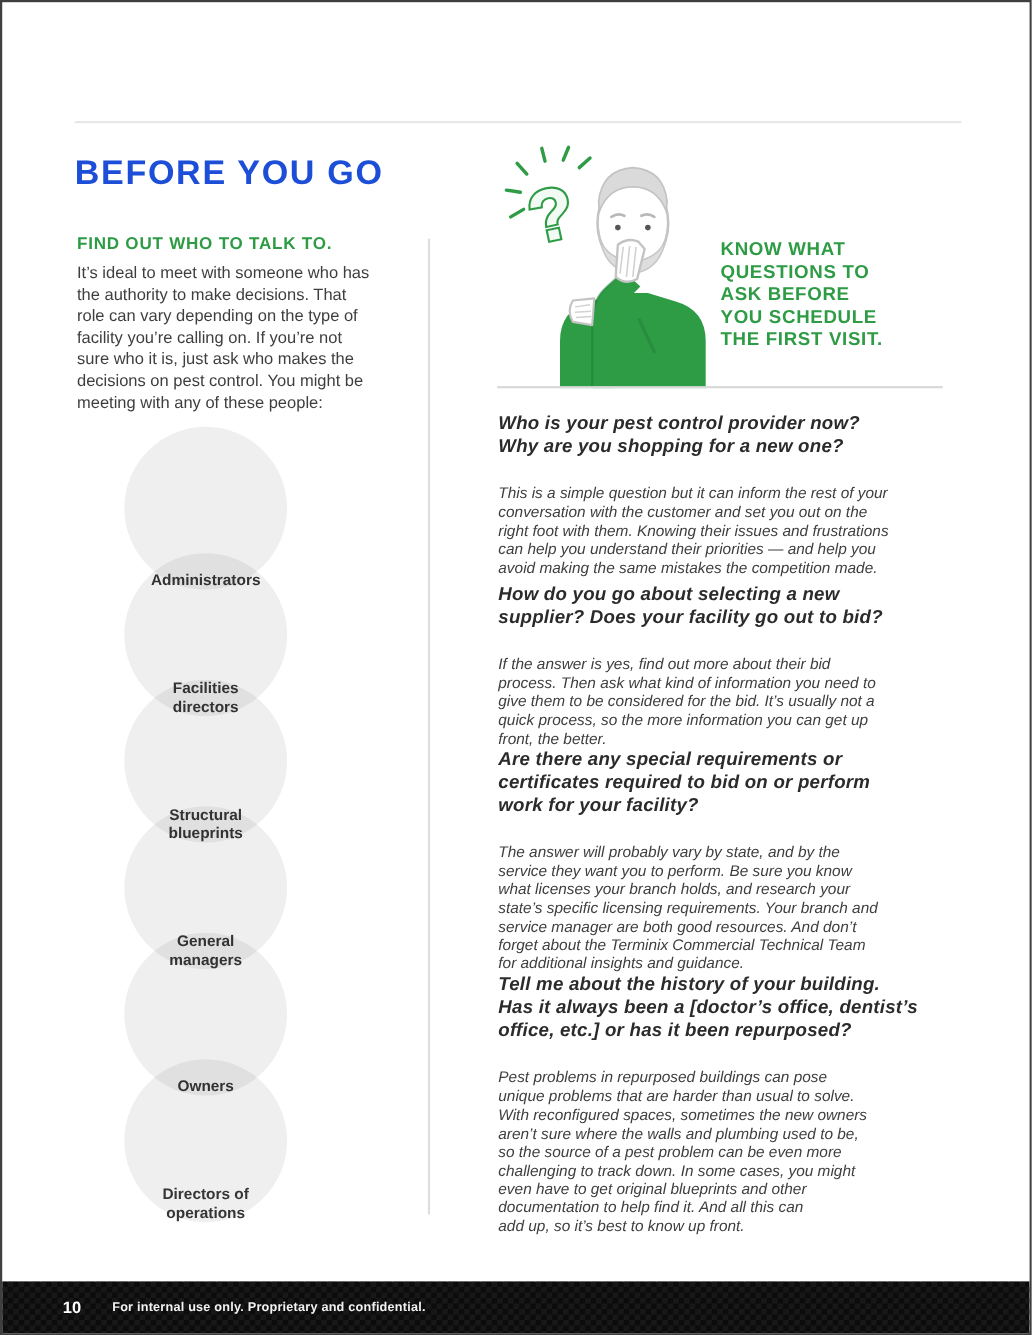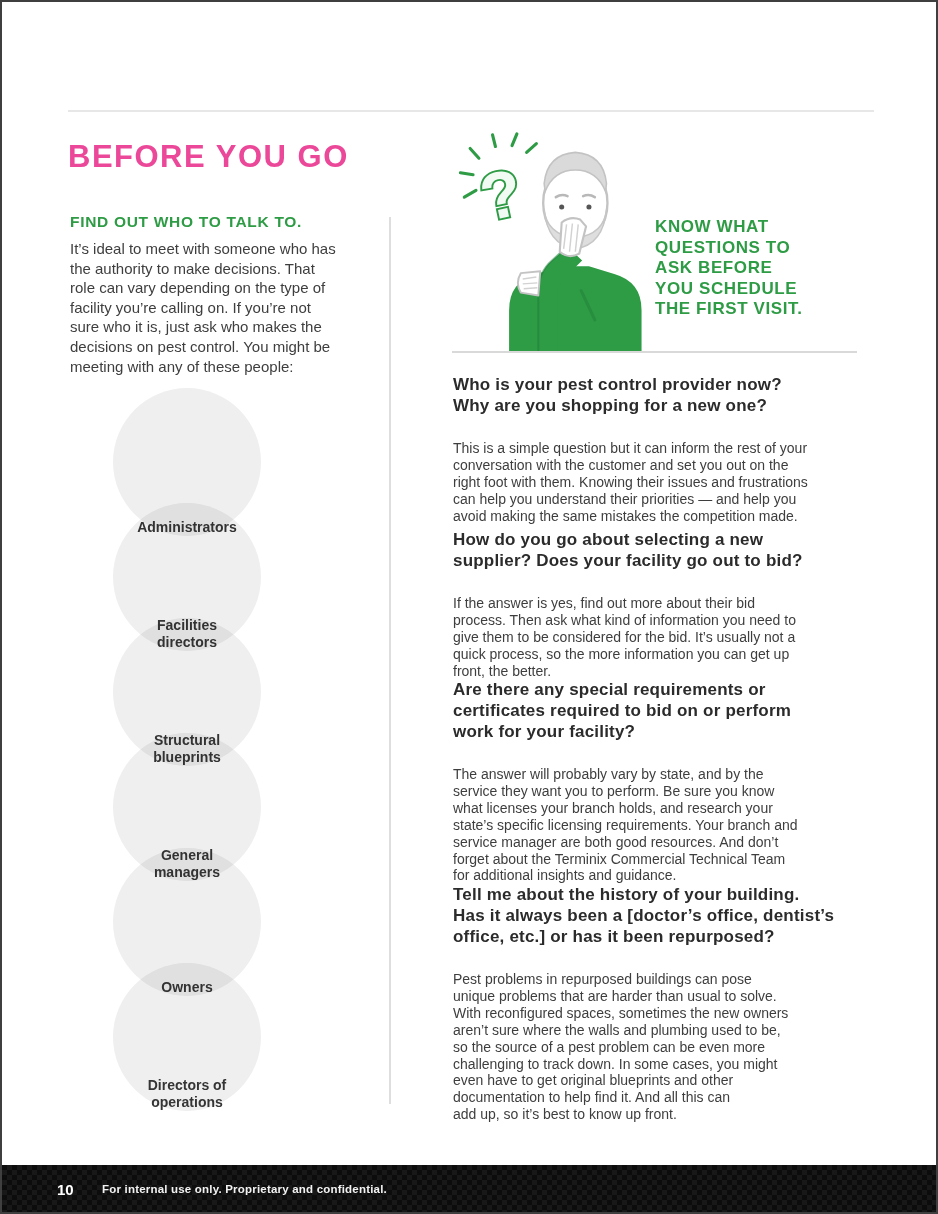--- a/index.html
+++ b/index.html
@@ -4,21 +4,21 @@
 <style>
   html,body { margin:0; padding:0; background:#ffffff; }
   .page {
     position:relative; width:938px; height:1214px; box-sizing:border-box;
     border:2px solid #3f3f3f; background:#ffffff; overflow:hidden;
     font-family:"Liberation Sans", sans-serif;
   }
   .top-rule { position:absolute; left:66px; top:108px; width:806px; height:2px; background:#e7e7e7; }
   .page-title {
     position:absolute; left:66px; top:137px; font-size:31px; font-weight:bold;
-    color:#ec4899; letter-spacing:1.5px;
+    color:#1d4ed8; letter-spacing:1.5px;
   }
   .left-heading {
     position:absolute; left:68px; top:211px; font-size:15.5px; font-weight:bold;
     color:#2e9b45; letter-spacing:0.7px;
   }
   .left-body {
     position:absolute; left:68px; top:237px; width:325px; font-size:15px;
     line-height:19.6px; color:#3e3e3e; white-space:pre-line;
   }
   .circles { position:absolute; left:111px; top:386px; width:148px; height:723px; }
@@ -32,21 +32,21 @@
     font-size:14px; font-weight:bold; color:#353535; line-height:17px;
     text-align:center; white-space:pre-line;
   }
   .v-divider { position:absolute; left:387px; top:215px; width:2px; height:887px; background:#dedede; }
   .illustration { position:absolute; left:450px; top:127px; }
   .callout {
     position:absolute; left:653px; top:215px; font-size:17px; font-weight:bold;
     color:#2e9b45; letter-spacing:0.6px; line-height:20.5px; white-space:pre-line;
   }
   .mid-rule { position:absolute; left:450px; top:349px; width:405px; height:2px; background:#d9d9d9; }
-  .qa { position:absolute; left:451px; width:436px; }
+  .qa { position:absolute; left:451px; width:436px;font-style:italic; }
   .qa-1{top:372px} .qa-2{top:527px} .qa-3{top:677px} .qa-4{top:882px}
   .question {
     font-size:17px; font-weight:bold; color:#2b2b2b; line-height:21px;
     letter-spacing:0.2px; white-space:pre-line;
   }
   .answer {
     margin-top:24px; font-size:14px; color:#3e3e3e; line-height:16.9px; white-space:pre-line;
   }
   .footer {
     position:absolute; left:0; right:0; bottom:0; height:47px;

